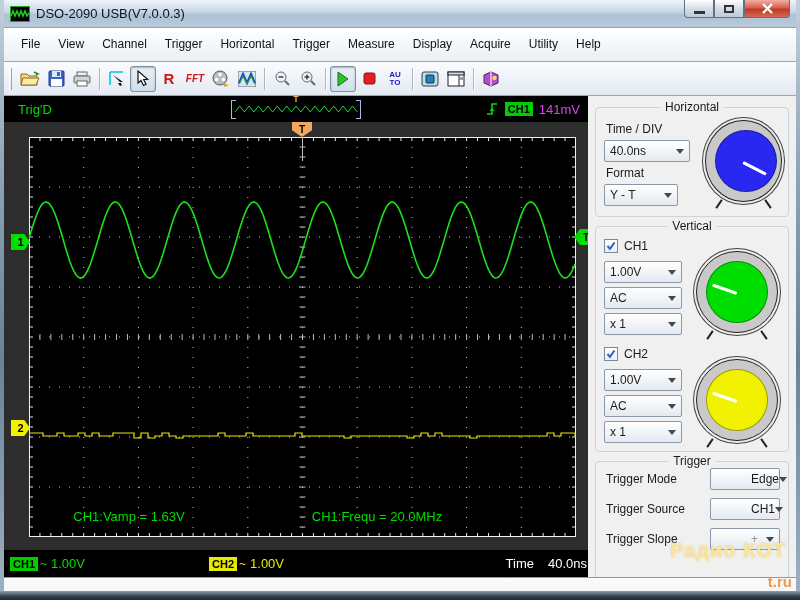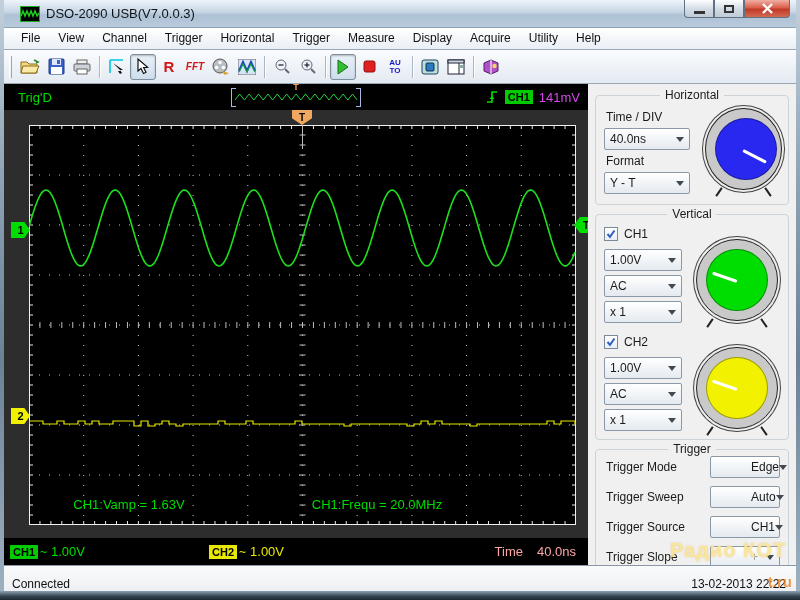--- a/index.html
+++ b/index.html
@@ -3,32 +3,32 @@
 <meta charset="utf-8">
 <style>
   * { margin:0; padding:0; box-sizing:border-box; }
   body { font-family:"Liberation Sans", sans-serif; background:#555; }
   .window { position:relative; width:800px; height:600px; background:#20262c; overflow:hidden; }
   .frame-side { position:absolute; top:0; bottom:0; width:4px; background:linear-gradient(180deg,#c3d0dc,#8da2b4 30%,#6b8196 60%,#9fb2c2); z-index:5;}
   .frame-left{left:0;} .frame-right{right:0;}
   .frame-bottom{ position:absolute; left:0; right:0; bottom:0; height:9px; background:linear-gradient(180deg,#8aa0b2,#33424f 60%,#1d2a35); z-index:5;}
 
   
-  .titlebar { height:28px; background:linear-gradient(180deg,#eef4fa,#c6d5e4 45%,#adc2d6 55%,#b9cadb); display:flex; align-items:center; padding:0 20px; position:relative; border-bottom:1px solid #8ea2b5;}
+  .titlebar { height:28px; background:linear-gradient(180deg,#eef4fa,#c6d5e4 45%,#adc2d6 55%,#b9cadb); display:flex; align-items:center; padding:0 10px; position:relative; border-bottom:1px solid #8ea2b5;}
   .app-icon { width:20px; height:16px; background:#000; border:1px solid #2a2; margin-right:6px; display:flex; align-items:center; }
   .title-text { font-size:13px; color:#101418; }
   .win-controls { position:absolute; top:0; right:10px; display:flex; }
   .win-btn { width:30px; height:18px; border:1px solid #5f7182; border-top:none; background:linear-gradient(180deg,#fdfeff,#d4dde6 50%,#bfcbd7); display:flex; align-items:center; justify-content:center; }
   .win-btn.first { border-radius:0 0 0 4px; }
   .win-btn.close { width:46px; background:linear-gradient(180deg,#f0b0a4,#d95f4d 45%,#c03a28 55%,#d26a52); border-radius:0 0 4px 0; }
   .glyph-min { width:11px; height:3px; background:#333; margin-top:7px;}
   .glyph-max { width:10px; height:8px; border:2px solid #333; background:transparent;}
 
   
-  .menubar { height:22px; background:linear-gradient(180deg,#ffffff,#e9eff5); border-bottom:1px solid #9aa8b6; display:flex; align-items:center; padding-left:8px; margin:0 4px; }
+  .menubar { height:34px; background:linear-gradient(180deg,#ffffff,#e9eff5); border-bottom:1px solid #9aa8b6; display:flex; align-items:center; padding-left:8px; margin:0 4px; }
   .menu-item { font-size:12px; color:#111; padding:0 9px; line-height:21px; }
 
   
   .toolbar { height:34px; background:linear-gradient(180deg,#fbfcfe,#e3eaf1); border-bottom:1px solid #9aa8b6; display:flex; align-items:center; padding-left:4px; margin:0 4px; }
   .tb-handle { width:3px; height:22px; border-left:1px solid #fff; border-right:1px solid #9aa8b6; margin:0 5px 0 1px;}
   .tb-sep { width:1px; height:22px; background:#aab6c2; margin:0 4px; box-shadow:1px 0 0 #fff; }
   .tb-btn { width:26px; height:26px; display:flex; align-items:center; justify-content:center; border:1px solid transparent; border-radius:3px; }
   .tb-btn.pressed { border:1px solid #7e8e9d; background:linear-gradient(180deg,#e9f1f8,#cfdeec); box-shadow:inset 0 1px 2px rgba(0,0,0,.25);}
   .tb-text-icon { color:#1616c8; font-weight:bold; font-size:8px; line-height:8px; text-align:center;}
   .tb-r { color:#d01818; font-weight:bold; font-size:15px; }
@@ -59,21 +59,21 @@
   .m2 { left:7px; top:298px; background:#f0f000; clip-path:polygon(0 0,70% 0,100% 50%,70% 100%,0 100%); }
   .mt-right { left:570px; top:107px; width:20px; height:16px; background:#00dd00; clip-path:polygon(0 50%,30% 0,100% 0,100% 100%,30% 100%); font-size:10px; padding-left:4px;}
   .mt-top { left:288px; top:0px; width:20px; height:15px; background:#f0a860; clip-path:polygon(0 0,100% 0,100% 55%,50% 100%,0 55%); font-size:10px; }
   .t-vline { position:absolute; left:298px; top:15px; width:1px; height:24px; background:#bbb; }
 
   .chanbar { height:27px; background:#000; position:relative; display:flex; align-items:center; gap:4px; }
   .chan-group { display:flex; align-items:center; gap:4px; }
   .g1 { margin-left:6px; } .g2 { margin-left:120px; }
   .chan-val { font-size:13px; } .cv1 { color:#00e000;} .cv2 { color:#e8e800;}
   .ac-sym { font-size:12px; margin-left:-2px;}
-  .time-group { position:absolute; right:12px; color:#fca5a5; font-size:13px; display:flex; gap:14px;}
+  .time-group { position:absolute; right:1px; color:#ffffff; font-size:13px; display:flex; gap:14px;}
 
   
   .panel { width:208px; background:#f0f0f0; padding-top:2px; font-size:12px; color:#1a1a1a; position:relative; }
   .group { position:relative; border:1px solid #ccd4da; border-radius:4px; margin:9px 7px 0 7px; padding:10px 6px 6px 8px; }
   .legend { position:absolute; top:-8px; left:50%; transform:translateX(-50%); background:#f0f0f0; padding:0 5px; white-space:nowrap; }
   .combo { display:flex; justify-content:space-between; align-items:center; height:22px; background:linear-gradient(180deg,#ffffff,#e4eaf0); border:1px solid #8a98a8; border-radius:2px; padding:0 5px; margin:4px 0; }
   .combo .arrow { width:0; height:0; border:4px solid transparent; border-top:5px solid #404850; margin-top:5px; }
   .combo.dim { color:#9a9a9a; }
   .field-label { margin:4px 0 2px 2px; }
   .hgroup-row { display:flex; }
@@ -616,21 +616,21 @@
       <div class="group" style="height:110px;">
         <span class="legend">Horizontal</span>
         <div class="hgroup-row">
           <div class="hg-left">
             <div class="field-label">Time / DIV</div>
             <div class="combo" style="width:86px;">
               <span>40.0ns</span>
                 <span class="arrow"></span>
             </div>
             <div class="field-label">Format</div>
-            <div class="combo" style="width:86px;">
+            <div class="combo" style="width:74px;">
               <span>Y - T</span>
                 <span class="arrow"></span>
             </div>
           </div>
           <div class="knob" style="margin-top:2px;">
             <div class="knob-inner" style="background:#2828f0;"></div>
             <div class="knob-pointer pt-blue"></div>
             <div class="foot fl"></div>
               <div class="foot fr"></div>
           </div>
@@ -706,27 +706,20 @@
       <div class="group" style="height:128px; padding-top:6px;">
         <span class="legend">Trigger</span>
         <div class="trig-row">
           <span>Trigger Mode</span>
           <div class="combo">
               <span>Edge</span>
               <span class="arrow"></span>
             </div>
         </div>
         <div class="trig-row">
-          <span>Trigger Sweep</span>
-          <div class="combo">
-              <span>Auto</span>
-              <span class="arrow"></span>
-            </div>
-        </div>
-        <div class="trig-row">
           <span>Trigger Source</span>
           <div class="combo">
               <span>CH1</span>
               <span class="arrow"></span>
             </div>
         </div>
         <div class="trig-row">
           <span>Trigger Slope</span>
           <div class="combo dim">
               <span>+</span>

